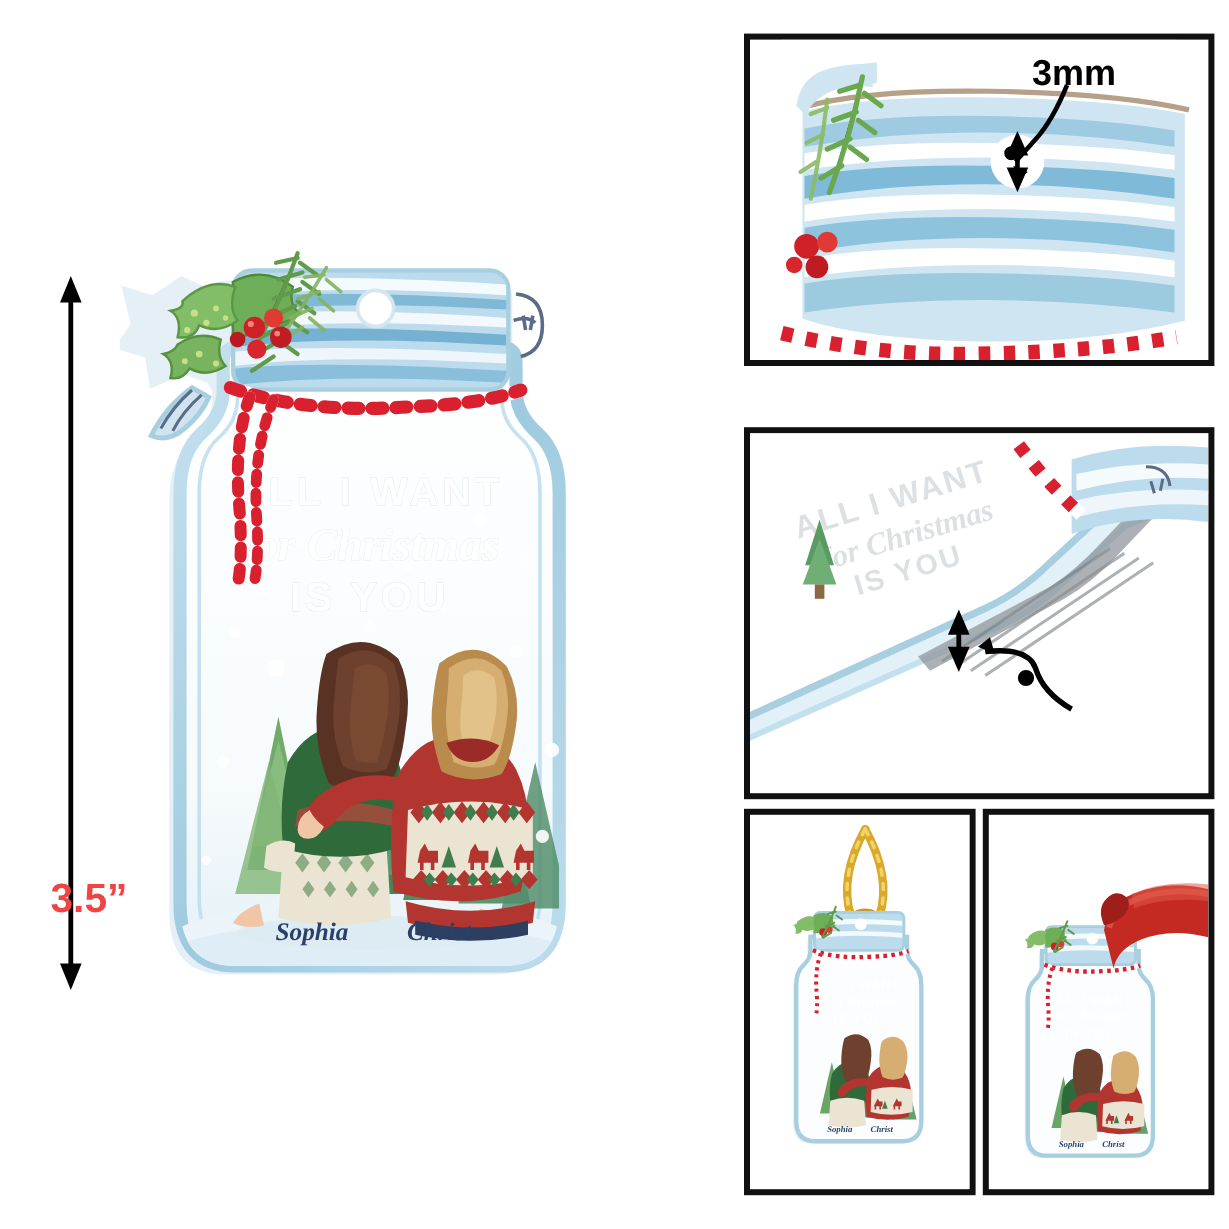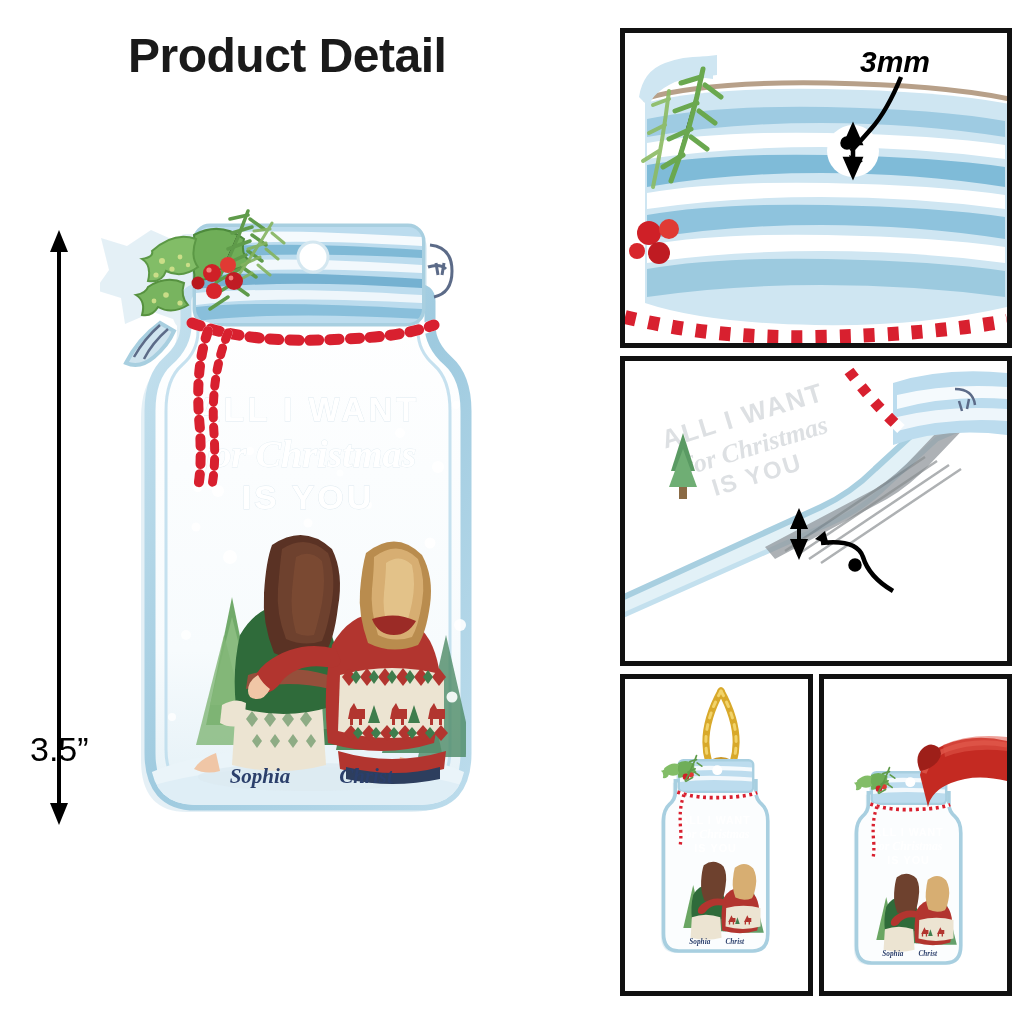--- a/index.html
+++ b/index.html
@@ -16,51 +16,50 @@
   #title {
     position: absolute; left: 128px; top: 28px;
     font-size: 48px; font-weight: 700; color: #1a1a1a;
     letter-spacing: -0.5px; white-space: nowrap;
   }
 
   
   #dim-wrap { position: absolute; left: 18px; top: 230px; width: 110px; height: 600px; }
   #dim-arrow { position: absolute; left: 30px; top: 0; width: 22px; height: 595px; }
   #dim-label {
-    position: absolute; left: 12px; top: 500px;
-    font-size: 34px; font-weight: 400; color: #000000; white-space: nowrap;
+    position: absolute; left: 24px; top: 500px;
+    font-size: 34px; font-weight: 700; color: #ef4444; white-space: nowrap;
   }
 
   
   #main-orn { position: absolute; left: 100px; top: 205px; width: 420px; height: 640px; }
   #main-orn svg { width: 100%; height: 100%; display: block; }
 
   
   .panel {
     position: absolute; border: 5px solid #111; background: #fff; overflow: hidden;
   }
-  #panel-hole      { left: 620px; top: 28px;  width: 392px; height: 320px; font-style: italic; }
+  #panel-hole      { left: 620px; top: 28px;  width: 392px; height: 277px; }
   #panel-thickness { left: 620px; top: 356px; width: 392px; height: 310px; }
   #panel-gold      { left: 620px; top: 674px; width: 193px; height: 322px; }
   #panel-ribbon    { left: 819px; top: 674px; width: 193px; height: 322px; }
   .panel svg { width: 100%; height: 100%; display: block; }
 
   .callout-text {
     position: absolute; font-weight: 700; color: #000;
     white-space: nowrap; pointer-events: none;
   }
   #hole-mm { left: 235px; top: 12px; font-size: 30px; }
   #thick-label { left: 26px; top: 232px; font-size: 31px; letter-spacing: 0.3px; }
 </style>
 </head>
 <body>
 
 <div id="page">
 
-  <div id="title">Product Detail</div>
 
   <div id="dim-wrap">
     <svg id="dim-arrow" viewBox="0 0 22 595">
       <line x1="11" y1="16" x2="11" y2="579" stroke="#000" stroke-width="4"></line>
       <polygon points="11,0 2,22 20,22" fill="#000"></polygon>
       <polygon points="11,595 2,573 20,573" fill="#000"></polygon>
     </svg>
     <div id="dim-label">3.5”</div>
   </div>
 

